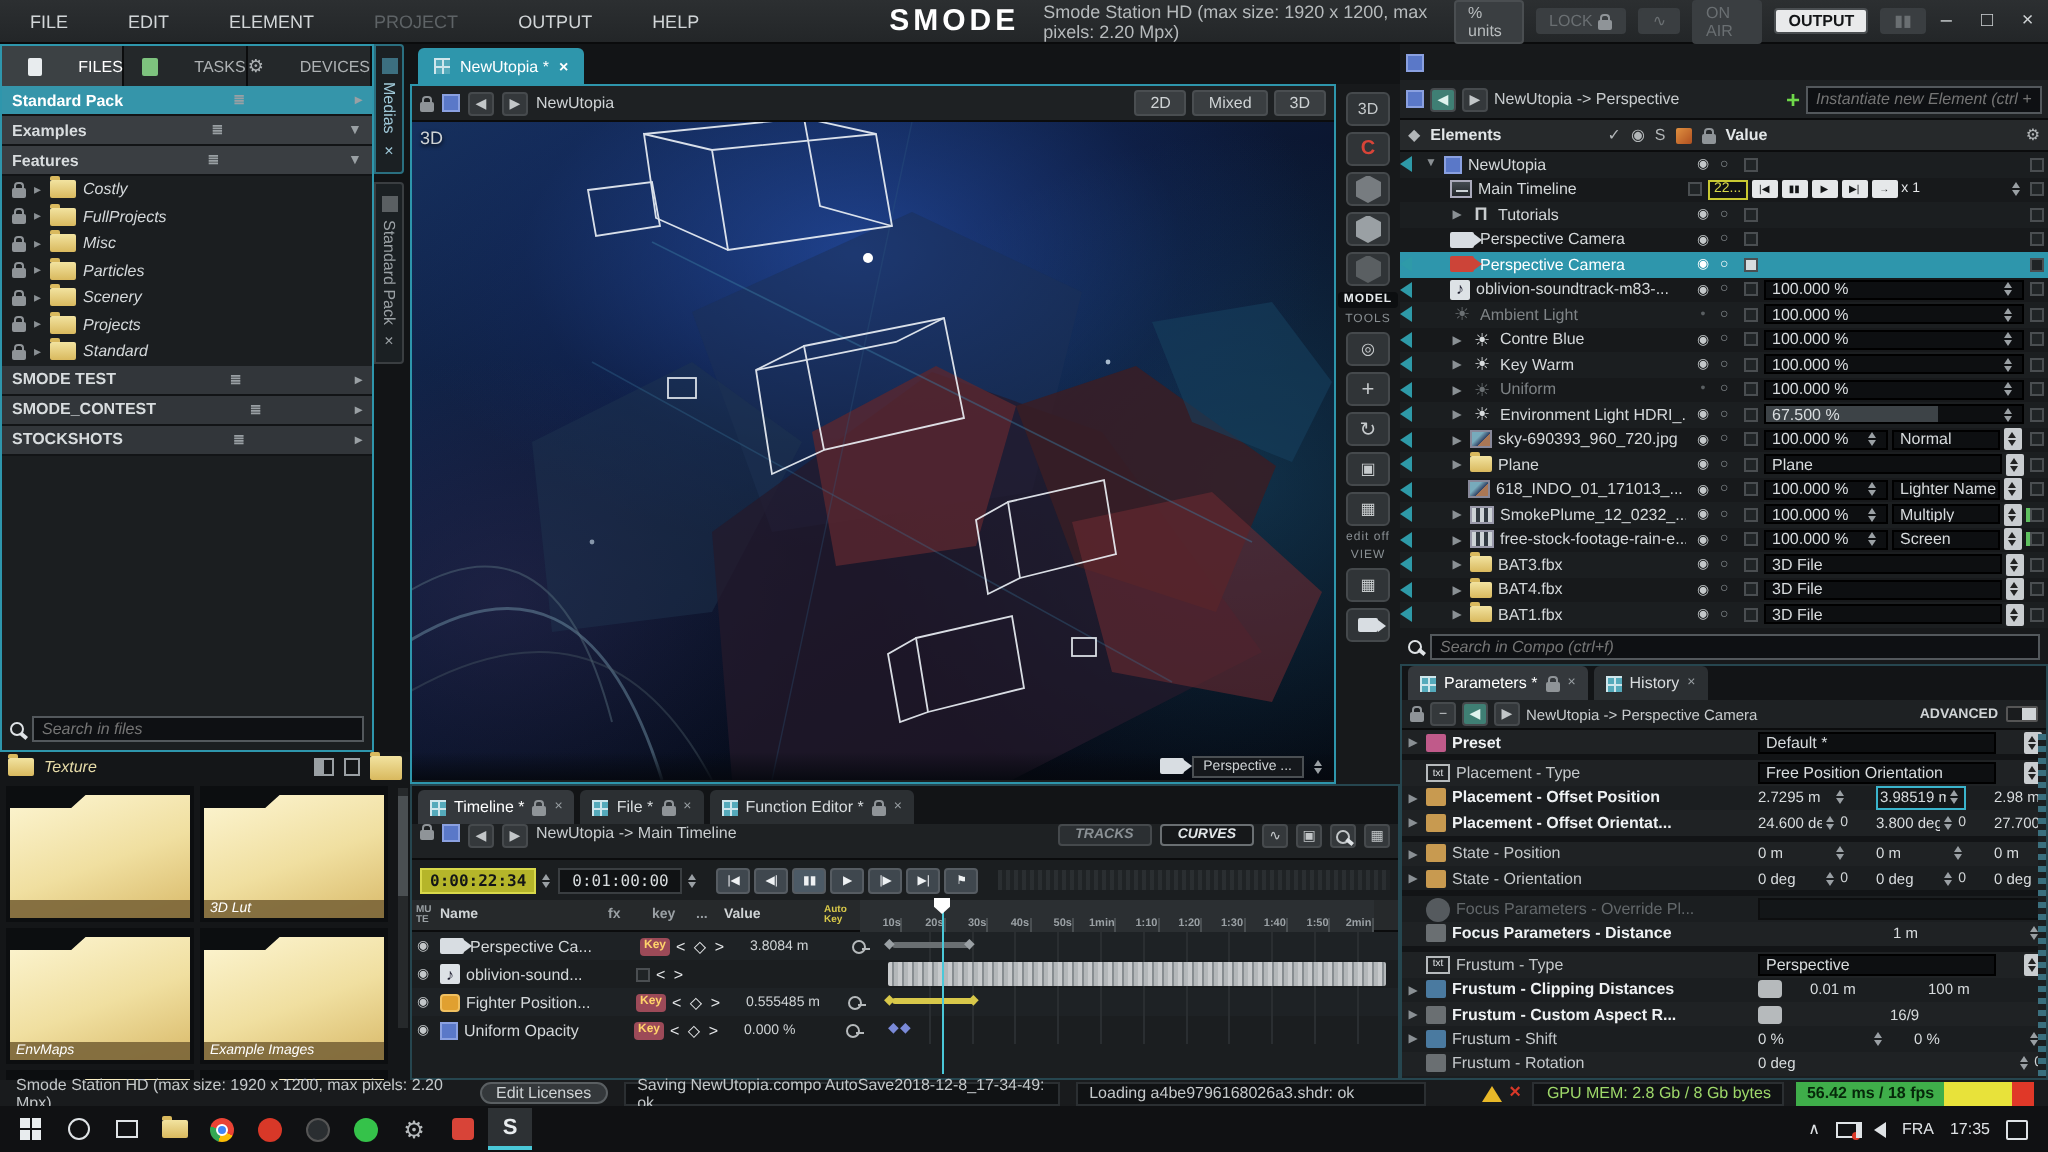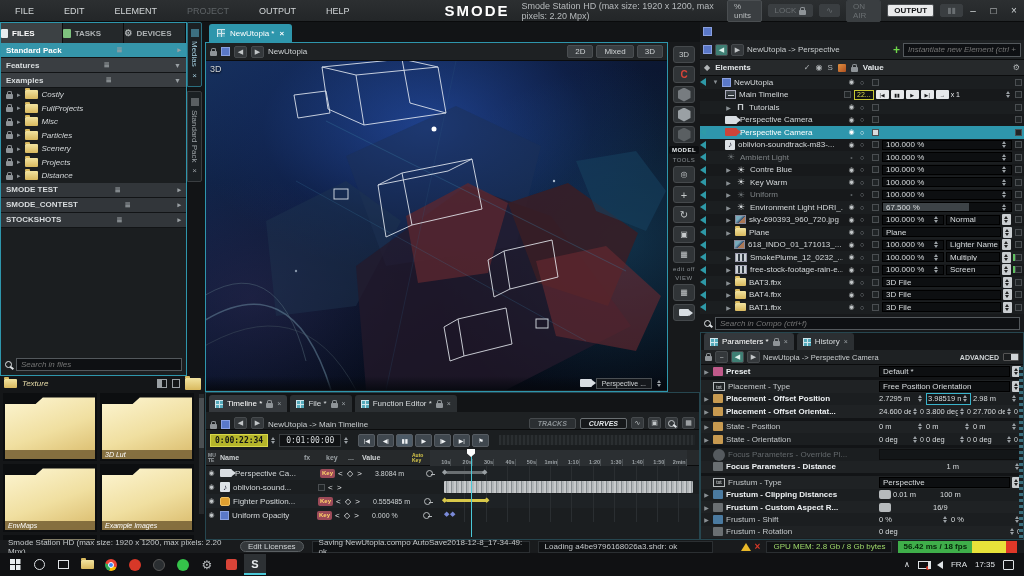--- a/index.html
+++ b/index.html
@@ -37,21 +37,21 @@
   #menubar .mi.dis{color:#5e6366}
   #menubar .logo{font-weight:bold;font-size:15px;letter-spacing:2px;color:#fff;margin-left:80px}
   #menubar .ttl{color:#b6babc;margin-left:12px}
   .tbtn{background:#3a3e41;border:1px solid #4a4e51;border-radius:2px;padding:1px 6px;color:#b8bcbe;font-size:8px;margin-left:6px;display:flex;align-items:center;gap:3px}
   .tbtn.dim{color:#6a6f72;border-color:#3a3e41}
   .tbtn.out{background:#e9eaeb;color:#131517;font-weight:bold}
   .winb{width:26px;text-align:center;color:#cfd3d5;font-size:10px}
   
   #files{left:0;top:22px;width:187px;height:354px;background:#1b1e20;border:1px solid #2e96ac}
   #ftabs{display:flex;height:20px;background:#141618}
-  .ftab{flex:1;display:flex;align-items:center;justify-content:flex-start;gap:4px;background:#24282a;border-right:1px solid #0b0c0d;color:#aeb2b4;font-weight:bold;font-size:8px}
+  .ftab{flex:1;display:flex;align-items:center;justify-content:flex-end;gap:18px;background:#24282a;border-right:1px solid #0b0c0d;color:#aeb2b4;font-weight:normal;font-size:8px}
   .ftab.on{background:#3c4144;color:#fff}
   .fpage{width:7px;height:9px;background:#e8ecee;border-radius:1px}
   .ftask{width:8px;height:9px;background:#7ec37e;border-radius:1px}
   .sec{height:15px;background:#3a3e42;display:flex;align-items:center;padding:0 5px;color:#d8dcde;font-weight:bold;font-size:8px;border-bottom:1px solid #121416;gap:3px}
   .sec.on{background:#3595aa;color:#fff}
   .sec .ri{margin-left:auto;color:#9aa0a4;font-size:7px}
   .frow{height:13.5px;display:flex;align-items:center;gap:4px;padding-left:5px}
   .fnm{font-style:italic;color:#d4d8da;font-size:8px}
   .chev{color:#8a9094;font-size:7px;flex:none}
   #fsearch{position:absolute;left:4px;right:4px;bottom:4px;display:flex;align-items:center;gap:4px}
@@ -141,21 +141,21 @@
   .mbt{width:13px;height:9px;background:#e6e8ea;color:#131517;border-radius:1px;font-size:5px;display:flex;align-items:center;justify-content:center;flex:none}
   .x1{color:#e6e8ea;font-size:7px}
   .prog{background:linear-gradient(90deg,#3d4347 0 67%,#0d0f11 67%)}
   #elsearch{left:700px;top:314px;width:324px;height:18px;background:#17191b;display:flex;align-items:center;gap:4px;padding:0 4px}
   
   #tl{left:205px;top:392px;width:495px;height:148px;background:#1b1e20;border:1px solid #26464f}
   #tltabs{height:19px;background:#121416;display:flex;align-items:flex-end;gap:3px;padding-left:3px}
   .ttab{height:17px;background:#2b2f32;color:#d8dcde;display:flex;align-items:center;gap:4px;padding:0 6px;font-size:8px;border-radius:3px 3px 0 0}
   .ttab.on{background:#34383c;color:#fff}
   .tin{color:#9aa0a4;font-size:7px}
-  #tlbar{height:18px;display:flex;align-items:flex-end;gap:4px;padding:0 4px;background:#1e2123;border-bottom:1px solid #0b0c0d}
+  #tlbar{height:18px;display:flex;align-items:flex-start;gap:4px;padding:0 4px;background:#1e2123;border-bottom:1px solid #0b0c0d}
   .wbtn{background:#2b2f32;border:1px solid #45494c;border-radius:2px;color:#8a9094;font-size:7px;font-weight:bold;padding:1px 8px;font-style:italic}
   .wbtn.on{background:#16181a;color:#e2e6e8;border-color:#6a6f72}
   #tltc{height:20px;display:flex;align-items:center;gap:2px;padding:0 4px}
   .tcyellow{background:#b5b52a;color:#131517;font-weight:bold;font-family:"DejaVu Sans Mono",monospace;font-size:8px;padding:1px 4px;border:1px solid #d8d84a}
   .tcdark{background:#101214;color:#d8dcde;font-family:"DejaVu Sans Mono",monospace;font-size:8px;padding:1px 6px;border:1px solid #3a3e41}
   .tb{width:17px;height:13px;background:#3f474e;border:1px solid #565c62;border-radius:2px;color:#eef1f3;font-size:6px;display:flex;align-items:center;justify-content:center;flex:none}
   #ovband{margin-left:8px;flex:1;height:10px;background:repeating-linear-gradient(90deg,#3a3f42 0 2px,#24282a 2px 4px);opacity:.5}
   #tlhead{height:16px;display:flex;align-items:center;background:#26292b;border-bottom:1px solid #0b0c0d;font-size:7px;color:#cfd3d5;font-weight:bold}
   .mutec{width:14px;font-size:5px;line-height:5px;padding-left:2px;color:#9aa0a4}
   #ruler{position:relative;width:257px;height:16px;background:#2b2f32;align-self:stretch;display:flex;align-items:flex-end;overflow:hidden}
@@ -185,21 +185,21 @@
   .prow{height:12.4px;display:flex;align-items:center;gap:3px;padding:0 2px;flex:none}
   .prow:nth-child(odd){background:#1f2224}
   .pgap{height:3px;background:#121416;flex:none}
   .pic{width:10px;height:9px;border-radius:1px;flex:none}
   .pic.pink{background:#c05a8a}.pic.tan{background:#c89a50}.pic.gray{background:#6a6f72}
   .pic.blue{background:#4a7aa0}.pic.circ{background:#555a5e;border-radius:50%}
   .txtb{width:12px;height:9px;border:1px solid #b6babc;color:#e2e6e8;font-size:5px;display:flex;align-items:center;justify-content:center;flex:none}
   .plab{flex:1;font-size:8px;color:#c4c8ca;overflow:hidden;white-space:nowrap}
   .plab.b{color:#eef1f3;font-weight:bold}
   .plab.dim{color:#63686b}
-  .pval{width:142px;flex:none;display:flex;align-items:center;gap:2px}
+  .pval{width:142px;flex:none;display:flex;align-items:center;gap:14px}
   .pval .fld{flex:1}
   .v3{width:45px;flex:none;display:flex;align-items:center;font-size:7.5px;color:#d8dcde;gap:1px}
   .v3 .t{flex:1;overflow:hidden;white-space:nowrap}
   .v3.foc{border:1px solid #3ab4cc;background:#14181a;height:12px;padding:0 1px}
   .z{color:#cfd3d5;font-size:7px;flex:none}
   .chipl{width:12px;height:9px;background:#b6babc;border-radius:2px;flex:none}
   #pscroll{position:absolute;right:0;top:34px;width:4px;bottom:0;background:repeating-linear-gradient(#3a6f7e 0 3px,#1b1e20 3px 6px)}
   
   #sbar{left:0;top:540px;width:1024px;height:13px;background:#191b1d;display:flex;align-items:center;font-size:8px;color:#c4c8ca}
   .pill{background:#34383b;border:1px solid #5a5f62;border-radius:6px;padding:0 7px;color:#cfd3d5;height:11px;display:flex;align-items:center}
@@ -271,26 +271,26 @@
         <span style="font-size:9px">⚙</span>
         <i>DEVICES</i>
       </div>
   </div>
   <div class="sec on">
       <i>Standard Pack</i>
       <span class="ri">≣</span>
       <span class="ri">▸</span>
     </div>
   <div class="sec">
-      <i>Features</i>
+      <i>Examples</i>
       <span class="ri">≣</span>
       <span class="ri">▼</span>
     </div>
   <div class="sec">
-      <i>Examples</i>
+      <i>Features</i>
       <span class="ri">≣</span>
       <span class="ri">▼</span>
     </div>
 
   <div class="frow">
       <span class="lk"></span>
       <span class="chev">▸</span>
       <span class="fo"></span>
       <span class="fnm">Costly</span>
     </div>
@@ -321,21 +321,21 @@
   <div class="frow">
       <span class="lk"></span>
       <span class="chev">▸</span>
       <span class="fo"></span>
       <span class="fnm">Projects</span>
     </div>
   <div class="frow">
       <span class="lk"></span>
       <span class="chev">▸</span>
       <span class="fo"></span>
-      <span class="fnm">Distance</span>
+      <span class="fnm">Standard</span>
     </div>
 
   <div class="sec" style="background:#32363a">
       <i>SMODE TEST</i>
       <span class="ri">≣</span>
       <span class="ri">▸</span>
     </div>
   <div class="sec" style="background:#32363a">
       <i>SMODE_CONTEST</i>
       <span class="ri">≣</span>

